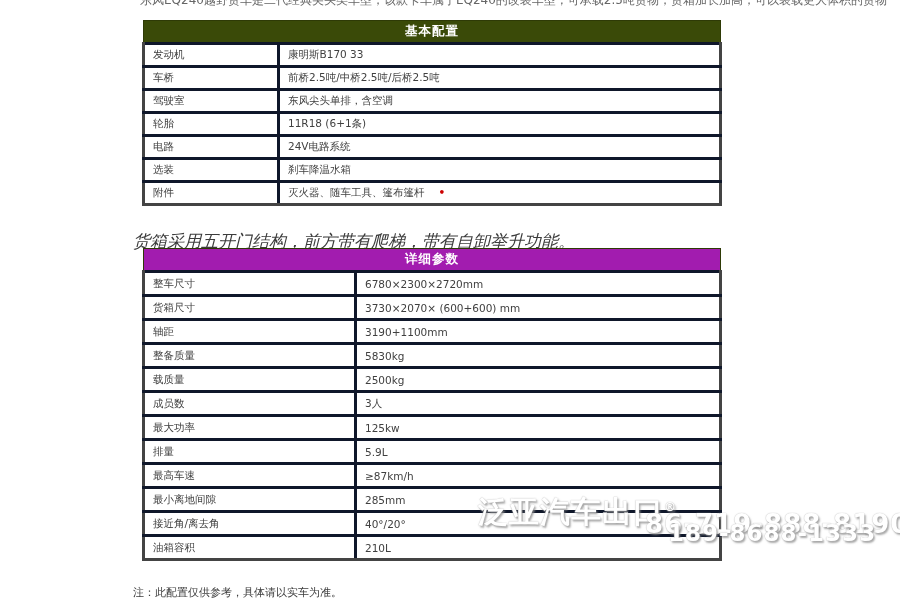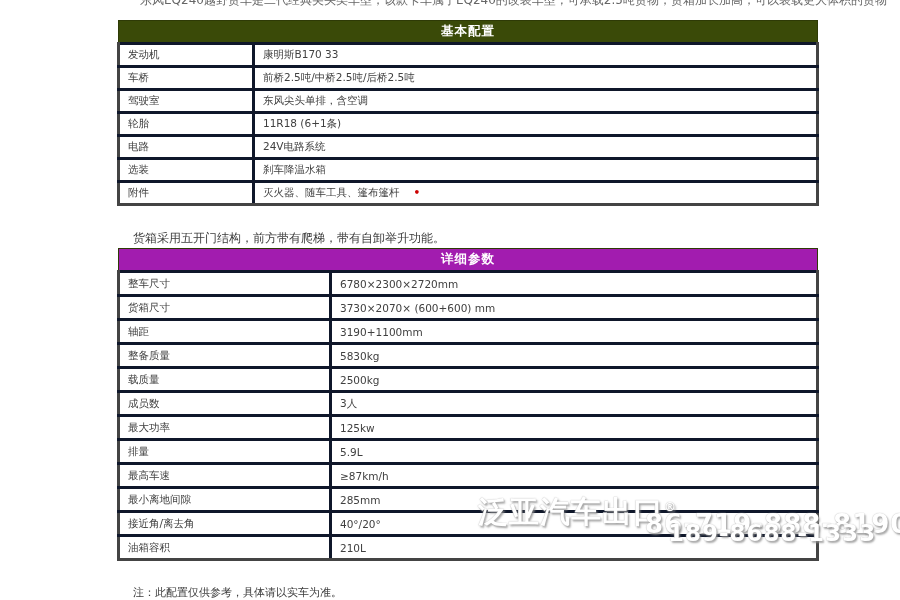--- a/index.html
+++ b/index.html
@@ -6,21 +6,21 @@
   html,body { background:#fff; }
   .canvas {
     position:relative; width:900px; height:600px; overflow:hidden;
     background:#fff; font-family:"DejaVu Sans","Liberation Sans",sans-serif;
   }
   .intro-text {
     position:absolute; left:140px; top:-7px;
     font-size:12px; line-height:14px; color:#666; white-space:nowrap;
   }
   .spec-table {
-    position:absolute; left:117px; width:702px;
+    position:absolute; left:142px; width:580px;
     border-collapse:collapse; table-layout:fixed;
     font-size:10.5px; color:#404040;
   }
   .spec-table.t1 { top:20px; }
   .spec-table.t2 { top:248px; }
   .spec-table th {
     height:23px; text-align:center; vertical-align:middle;
     font-size:12.5px; font-weight:bold; letter-spacing:1px;
     border:1px solid #2e3a06;
   }
@@ -30,21 +30,21 @@
   .spec-table.t1 td { height:23px; }
   .spec-table.t2 td { height:24px; }
   .spec-table td:first-child { border-left-color:#444; }
   .spec-table td:last-child { border-right-color:#444; }
   .spec-table tbody tr:last-child td { border-bottom-color:#444; }
   .t1 col.c-label { width:135px; }
   .t2 col.c-label { width:212px; }
   .marker { font-weight:bold; padding-left:14px; }
   .middle-text {
     position:absolute; left:133px; top:230px;
-    font-size:12px; color:#3c3c3c; white-space:nowrap;
+    font-size:17px; color:#3c3c3c; white-space:nowrap;font-style:italic;
   }
   .footer-note {
     position:absolute; left:133px; top:585px;
     font-size:11px; color:#3c3c3c; white-space:nowrap;text-align:center;
   }
   .wm {
     position:absolute; white-space:nowrap; font-weight:bold; color:#fff;
     text-shadow: 1.5px 1.5px 2px rgba(140,140,140,0.75),
                  -0.5px -0.5px 1px rgba(210,210,210,0.6),
                  0 0 1px rgba(170,170,170,0.8);

